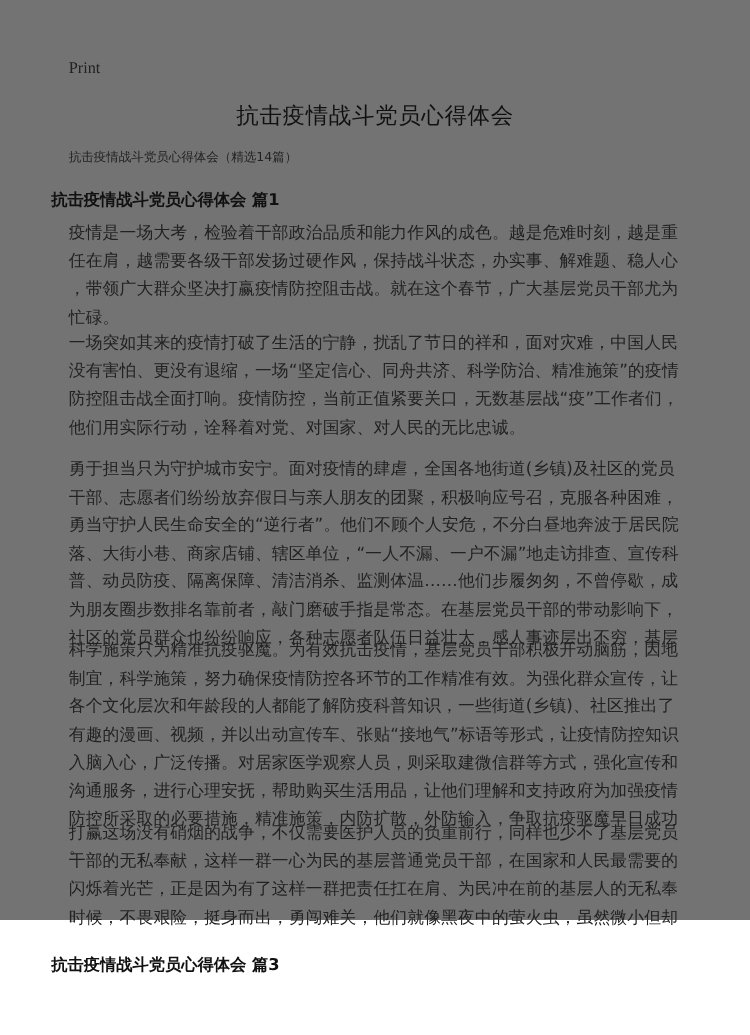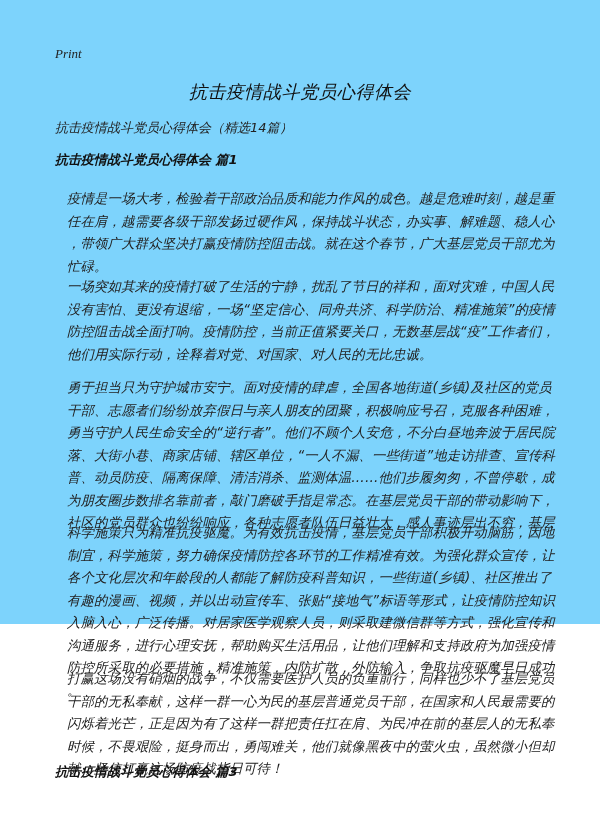--- a/index.html
+++ b/index.html
@@ -12,23 +12,22 @@
     height: 828px;
     overflow: hidden;
     position: relative;
     color: #1a1a1a;
     font-family: "DejaVu Sans", "Liberation Sans", sans-serif;
   }
   .page {
     position: absolute;
     left: 0; top: 0;
     width: 600px;
-    height: 624px;
-    background: #7dd3fc;
-    font-style: italic;
+    height: 736px;
+    background: #737373;
   }
   .print-label {
     position: absolute;
     left: 55px;
     top: 46px;
     font-family: "Liberation Serif", "DejaVu Serif", serif;
     font-size: 13px;
     color: #222;
   }
   .doc-title {
@@ -40,37 +39,37 @@
     font-size: 18px;
     font-weight: normal;
     color: #111;
     letter-spacing: 0.5px;
     margin: 0;
   }
   .doc-subtitle {
     position: absolute;
     left: 55px;
     top: 119px;
-    font-size: 13px;
+    font-size: 10px;
     color: #222;
     margin: 0;
   }
   .section-heading {
     position: absolute;
-    left: 55px;
+    left: 41px;
     font-size: 13px;
     font-weight: bold;
     color: #111;
     margin: 0;
   }
   .para {
     position: absolute;
     left: 55px;
     width: 500px;
-    margin: 12px;
+    margin: 0;
     font-size: 13.4px;
     color: #222;
   }
   .para .line {
     display: block;
     height: 22.5px;
     line-height: 22.5px;
     white-space: nowrap;
     letter-spacing: 0.15px;
   }
@@ -99,21 +98,21 @@
     <span class="line">一场突如其来的疫情打破了生活的宁静，扰乱了节日的祥和，面对灾难，中国人民</span>
     <span class="line">没有害怕、更没有退缩，一场“坚定信心、同舟共济、科学防治、精准施策”的疫情</span>
     <span class="line">防控阻击战全面打响。疫情防控，当前正值紧要关口，无数基层战“疫”工作者们，</span>
     <span class="line">他们用实际行动，诠释着对党、对国家、对人民的无比忠诚。</span>
   </p>
 
   <p class="para" style="top:365px;">
     <span class="line">勇于担当只为守护城市安宁。面对疫情的肆虐，全国各地街道(乡镇)及社区的党员</span>
     <span class="line">干部、志愿者们纷纷放弃假日与亲人朋友的团聚，积极响应号召，克服各种困难，</span>
     <span class="line">勇当守护人民生命安全的“逆行者”。他们不顾个人安危，不分白昼地奔波于居民院</span>
-    <span class="line">落、大街小巷、商家店铺、辖区单位，“一人不漏、一些街道”地走访排查、宣传科</span>
+    <span class="line">落、大街小巷、商家店铺、辖区单位，“一人不漏、一户不漏”地走访排查、宣传科</span>
     <span class="line">普、动员防疫、隔离保障、清洁消杀、监测体温……他们步履匆匆，不曾停歇，成</span>
     <span class="line">为朋友圈步数排名靠前者，敲门磨破手指是常态。在基层党员干部的带动影响下，</span>
     <span class="line">社区的党员群众也纷纷响应，各种志愿者队伍日益壮大，感人事迹层出不穷，基层</span>
   </p>
 
   <p class="para" style="top:510px;">
     <span class="line">科学施策只为精准抗疫驱魔。为有效抗击疫情，基层党员干部积极开动脑筋，因地</span>
     <span class="line">制宜，科学施策，努力确保疫情防控各环节的工作精准有效。为强化群众宣传，让</span>
     <span class="line">各个文化层次和年龄段的人都能了解防疫科普知识，一些街道(乡镇)、社区推出了</span>
     <span class="line">有趣的漫画、视频，并以出动宣传车、张贴“接地气”标语等形式，让疫情防控知识</span>
@@ -121,18 +120,17 @@
     <span class="line">沟通服务，进行心理安抚，帮助购买生活用品，让他们理解和支持政府为加强疫情</span>
     <span class="line">防控所采取的必要措施，精准施策，内防扩散，外防输入，争取抗疫驱魔早日成功</span>
     <span class="line">。</span>
   </p>
 
   <p class="para" style="top:656px;">
     <span class="line">打赢这场没有硝烟的战争，不仅需要医护人员的负重前行，同样也少不了基层党员</span>
     <span class="line">干部的无私奉献，这样一群一心为民的基层普通党员干部，在国家和人民最需要的</span>
     <span class="line">闪烁着光芒，正是因为有了这样一群把责任扛在肩、为民冲在前的基层人的无私奉</span>
     <span class="line">时候，不畏艰险，挺身而出，勇闯难关，他们就像黑夜中的萤火虫，虽然微小但却</span>
-    <span class="line">献，坚信打赢这场防疫战指日可待！</span>
   </p>
 
   <h2 class="section-heading" style="top:763px;">抗击疫情战斗党员心得体会 篇3</h2>
 
 </div>
 
 </body></html>

